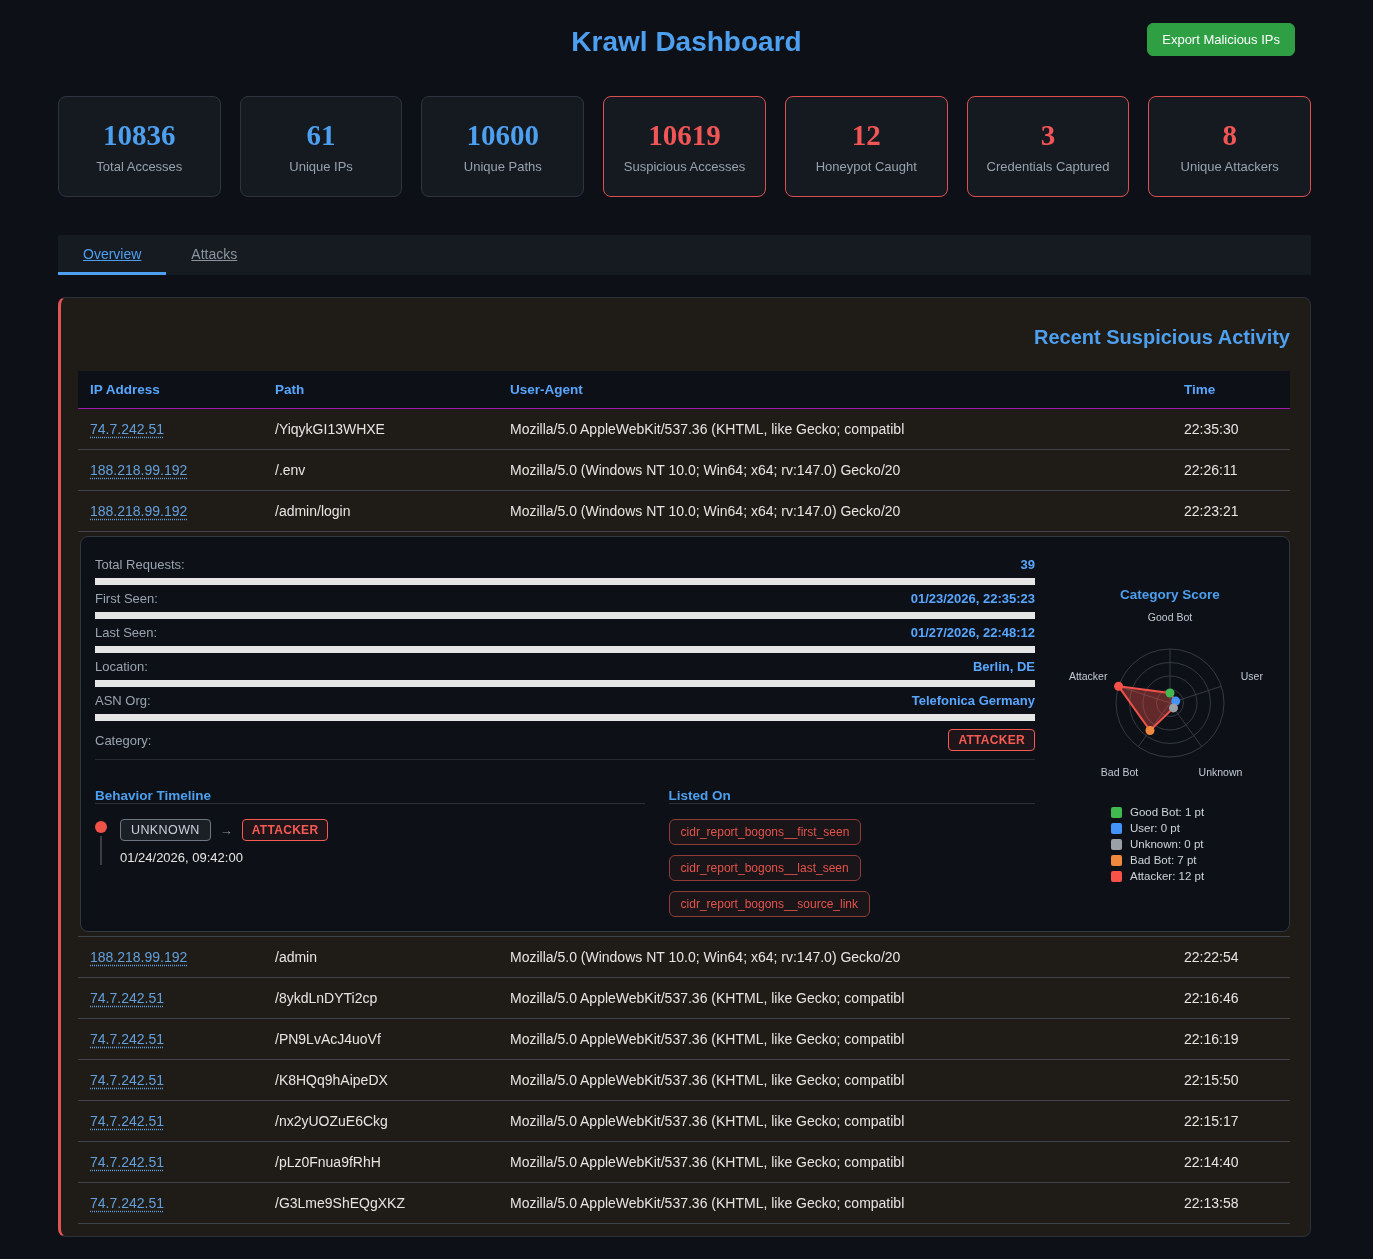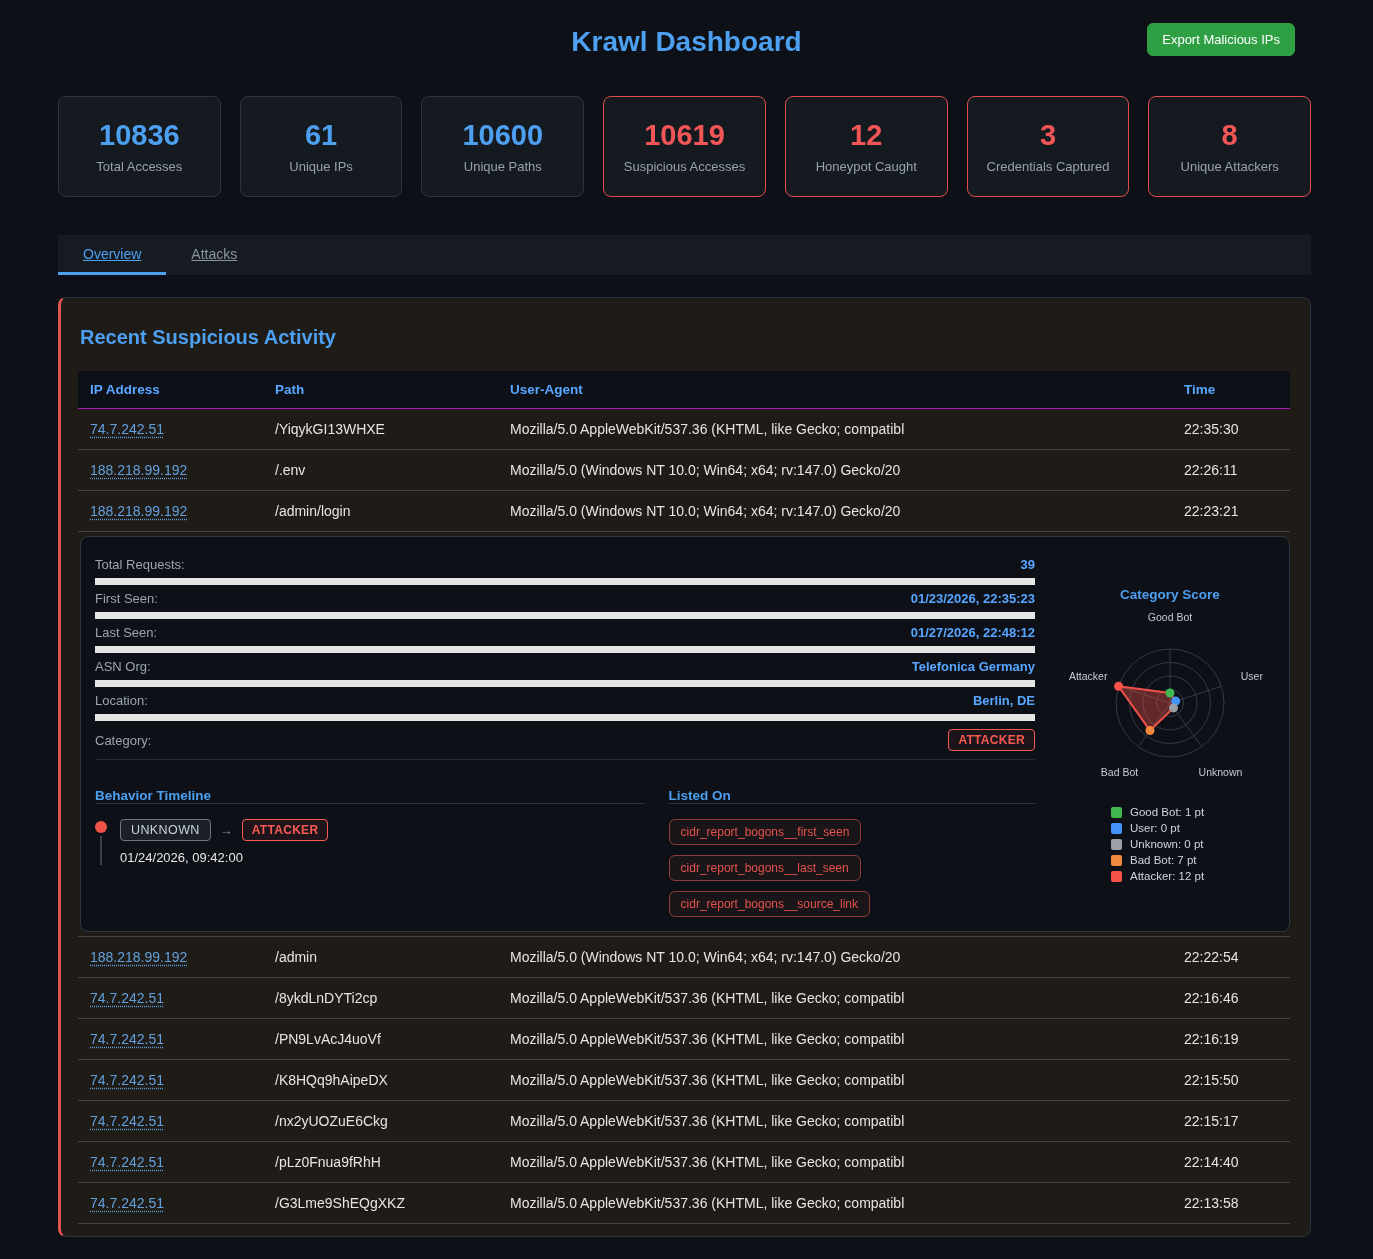--- a/index.html
+++ b/index.html
@@ -22,42 +22,42 @@
     font-family:"Liberation Sans", sans-serif; cursor:pointer;
   }
   
   .stats-row { display:flex; gap:19px; margin:12px 62px 0 58px; }
   .stat-card {
     flex:1; height:101px; background:#151a21;
     border:1px solid #2d3440; border-radius:8px;
     display:flex; flex-direction:column; align-items:center; justify-content:center;
   }
   .stat-card.alert { border-color:#dd4f4f; }
-  .stat-value { font-size:29px; font-weight:bold; color:#4d9ff0; }
+  .stat-value { font-size:29px; font-weight:bold; color:#4d9ff0;font-family:Liberation Serif, serif; }
   .stat-card.alert .stat-value { color:#f25555; }
   .stat-label { margin-top:7px; font-size:13px; color:#97a1ad; }
   
   .tab-bar {
     margin:38px 62px 0 58px; background:#161b22;
     display:flex; height:40px;
   }
   .tab {
     padding:0 25px; display:flex; align-items:center;
     font-size:14px; color:#8b949e; text-decoration:underline;
     border-bottom:3px solid transparent; cursor:pointer;
   }
   .tab.active { color:#4d9ff0; border-bottom-color:#4d9ff0; }
   
   .panel {
     margin:22px 62px 14px 58px;
     background:#1f1b17;
     border:1px solid #2c3139; border-left:3px solid #e25353;
     border-radius:8px; padding:20px 20px 12px 17px;
   }
-  .panel-title { color:#4d9ff0; font-size:20px; font-weight:bold; margin:8px 0 22px 2px; }
+  .panel-title { color:#4d9ff0; font-size:20px; font-weight:bold; margin:8px 0 22px 2px;text-align:right; }
   
   .trow, .thead-row {
     display:grid; grid-template-columns:185px 235px 1fr 118px;
     align-items:center;
   }
   .thead-row { background:#0d1117; border-bottom:1px solid #a21caf; }
   .th { padding:11px 12px; color:#58a6ff; font-weight:bold; font-size:13.5px; }
   .trow { border-bottom:1px solid #3f444b; cursor:pointer; }
   .td { padding:12px 12px; font-size:14px; color:#e7e5e2; white-space:nowrap; overflow:hidden; }
   .ip-link { color:#62a0dd; text-decoration:underline dotted; text-underline-offset:3px; font-size:14px; }
@@ -199,26 +199,26 @@
             </div>
             <div class="info-row">
               <span class="info-label">First Seen:</span>
               <span class="info-value">01/23/2026, 22:35:23</span>
             </div>
             <div class="info-row">
               <span class="info-label">Last Seen:</span>
               <span class="info-value">01/27/2026, 22:48:12</span>
             </div>
             <div class="info-row">
+              <span class="info-label">Location:</span>
+              <span class="info-value">Berlin, DE</span>
+            </div>
+            <div class="info-row">
               <span class="info-label">ASN Org:</span>
               <span class="info-value">Telefonica Germany</span>
-            </div>
-            <div class="info-row">
-              <span class="info-label">Location:</span>
-              <span class="info-value">Berlin, DE</span>
             </div>
           </div>
         <div class="info-row" style="border-bottom:1px solid #262b31; padding:8px 0;">
           <span class="info-label">Category:</span>
           <span class="badge-attacker">ATTACKER</span>
         </div>
 
         <div class="detail-bottom">
           <div class="timeline-col">
             <div class="section-title">Behavior Timeline</div>

